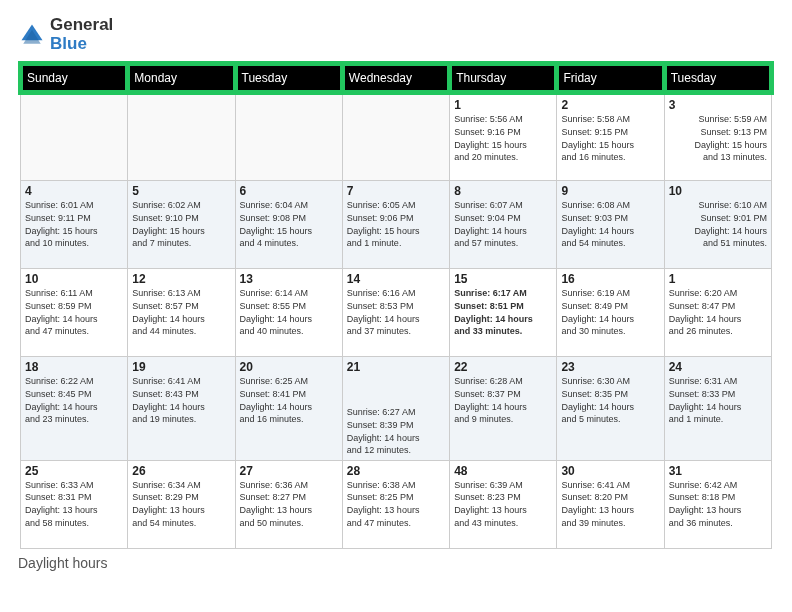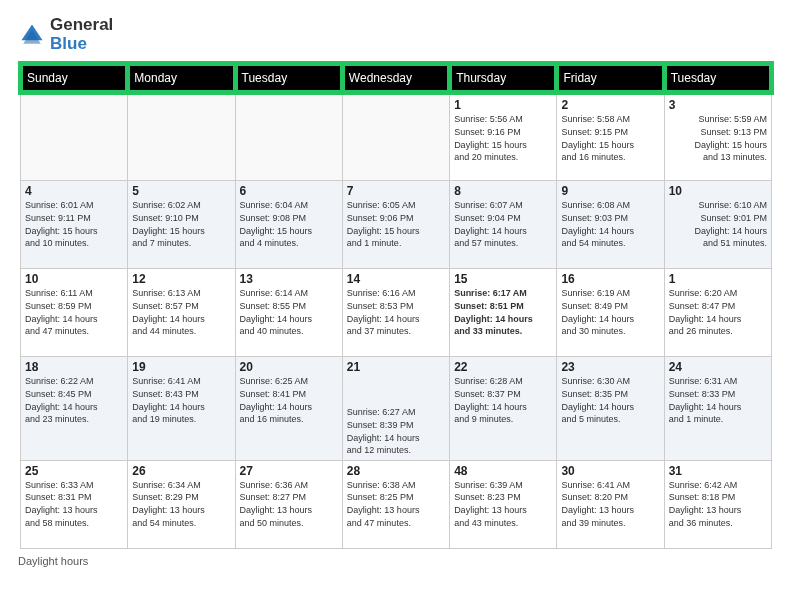--- a/index.html
+++ b/index.html
@@ -89,21 +89,21 @@
     .day-info {
       font-size: 9px;
       color: #333;
       line-height: 1.4;
     }
     .empty {
       background: #f9f9f9 !important;
     }
     .footer {
       margin-top: 6px;
-      font-size: 11px;
+      font-size: 14px;
       color: #555;
       text-align: left;
     }
   </style>
 </head>
 <body>
 
 <div class="page">
   <div class="header">
     <div class="logo">

